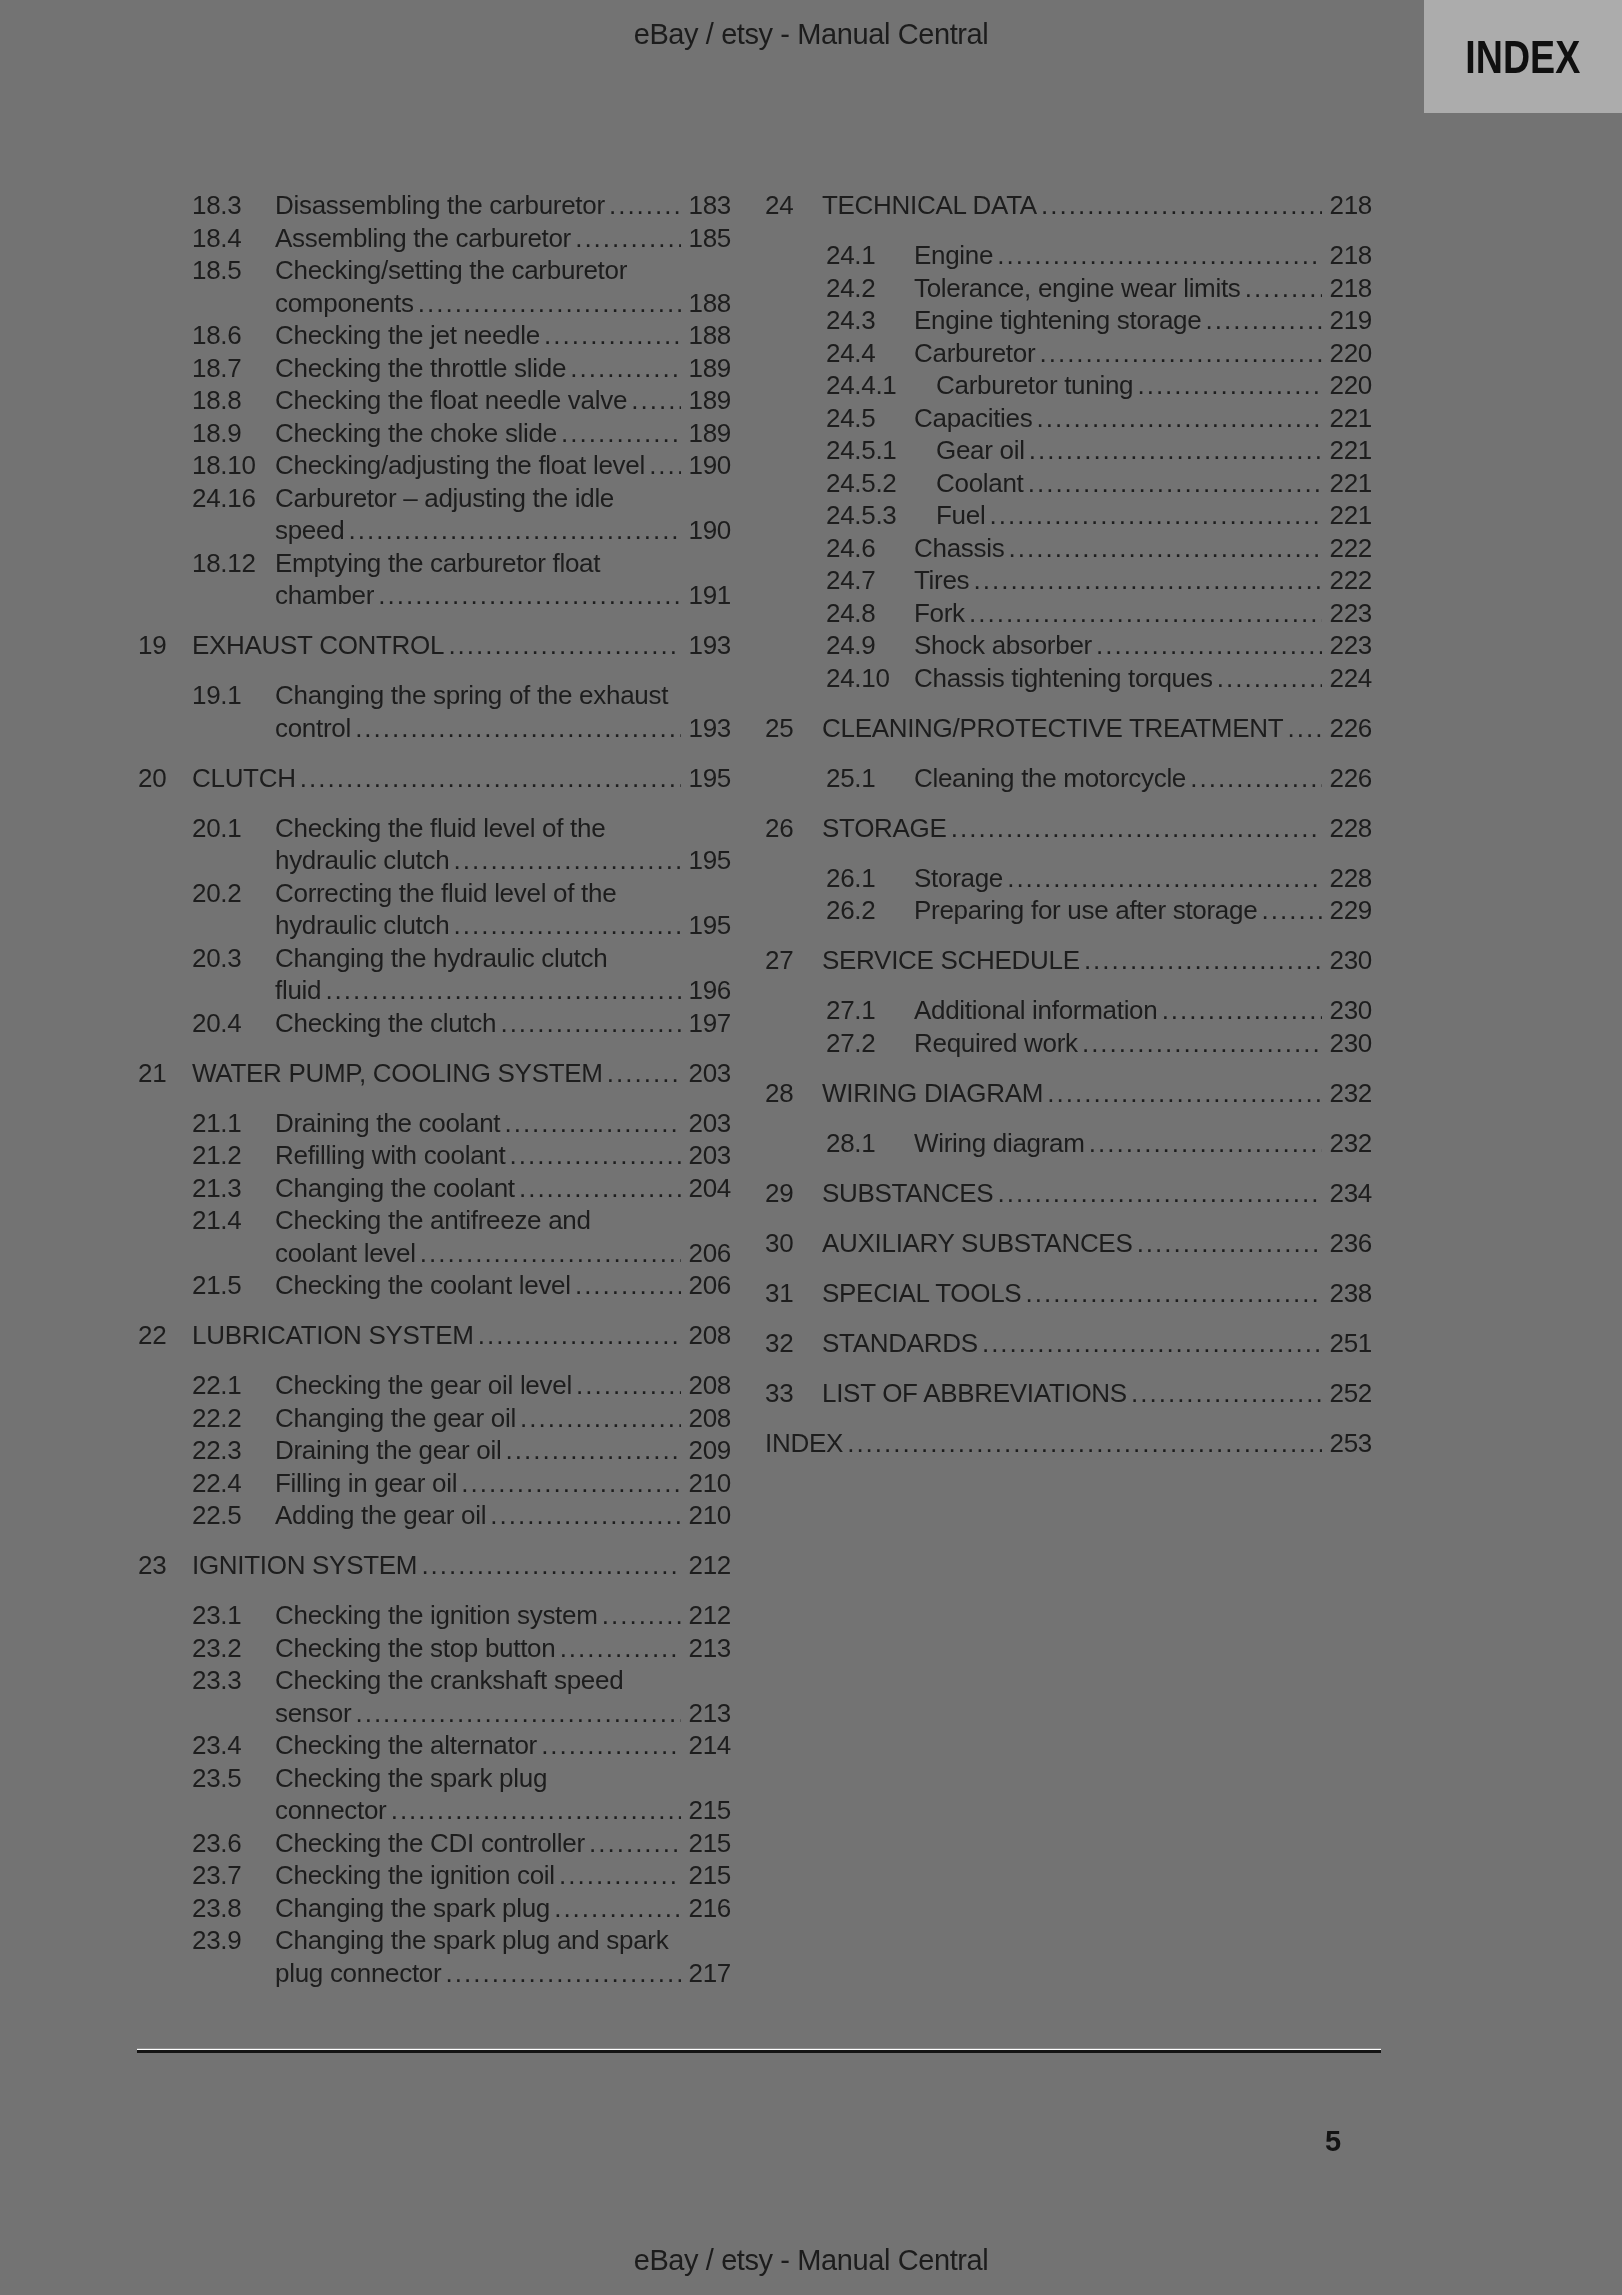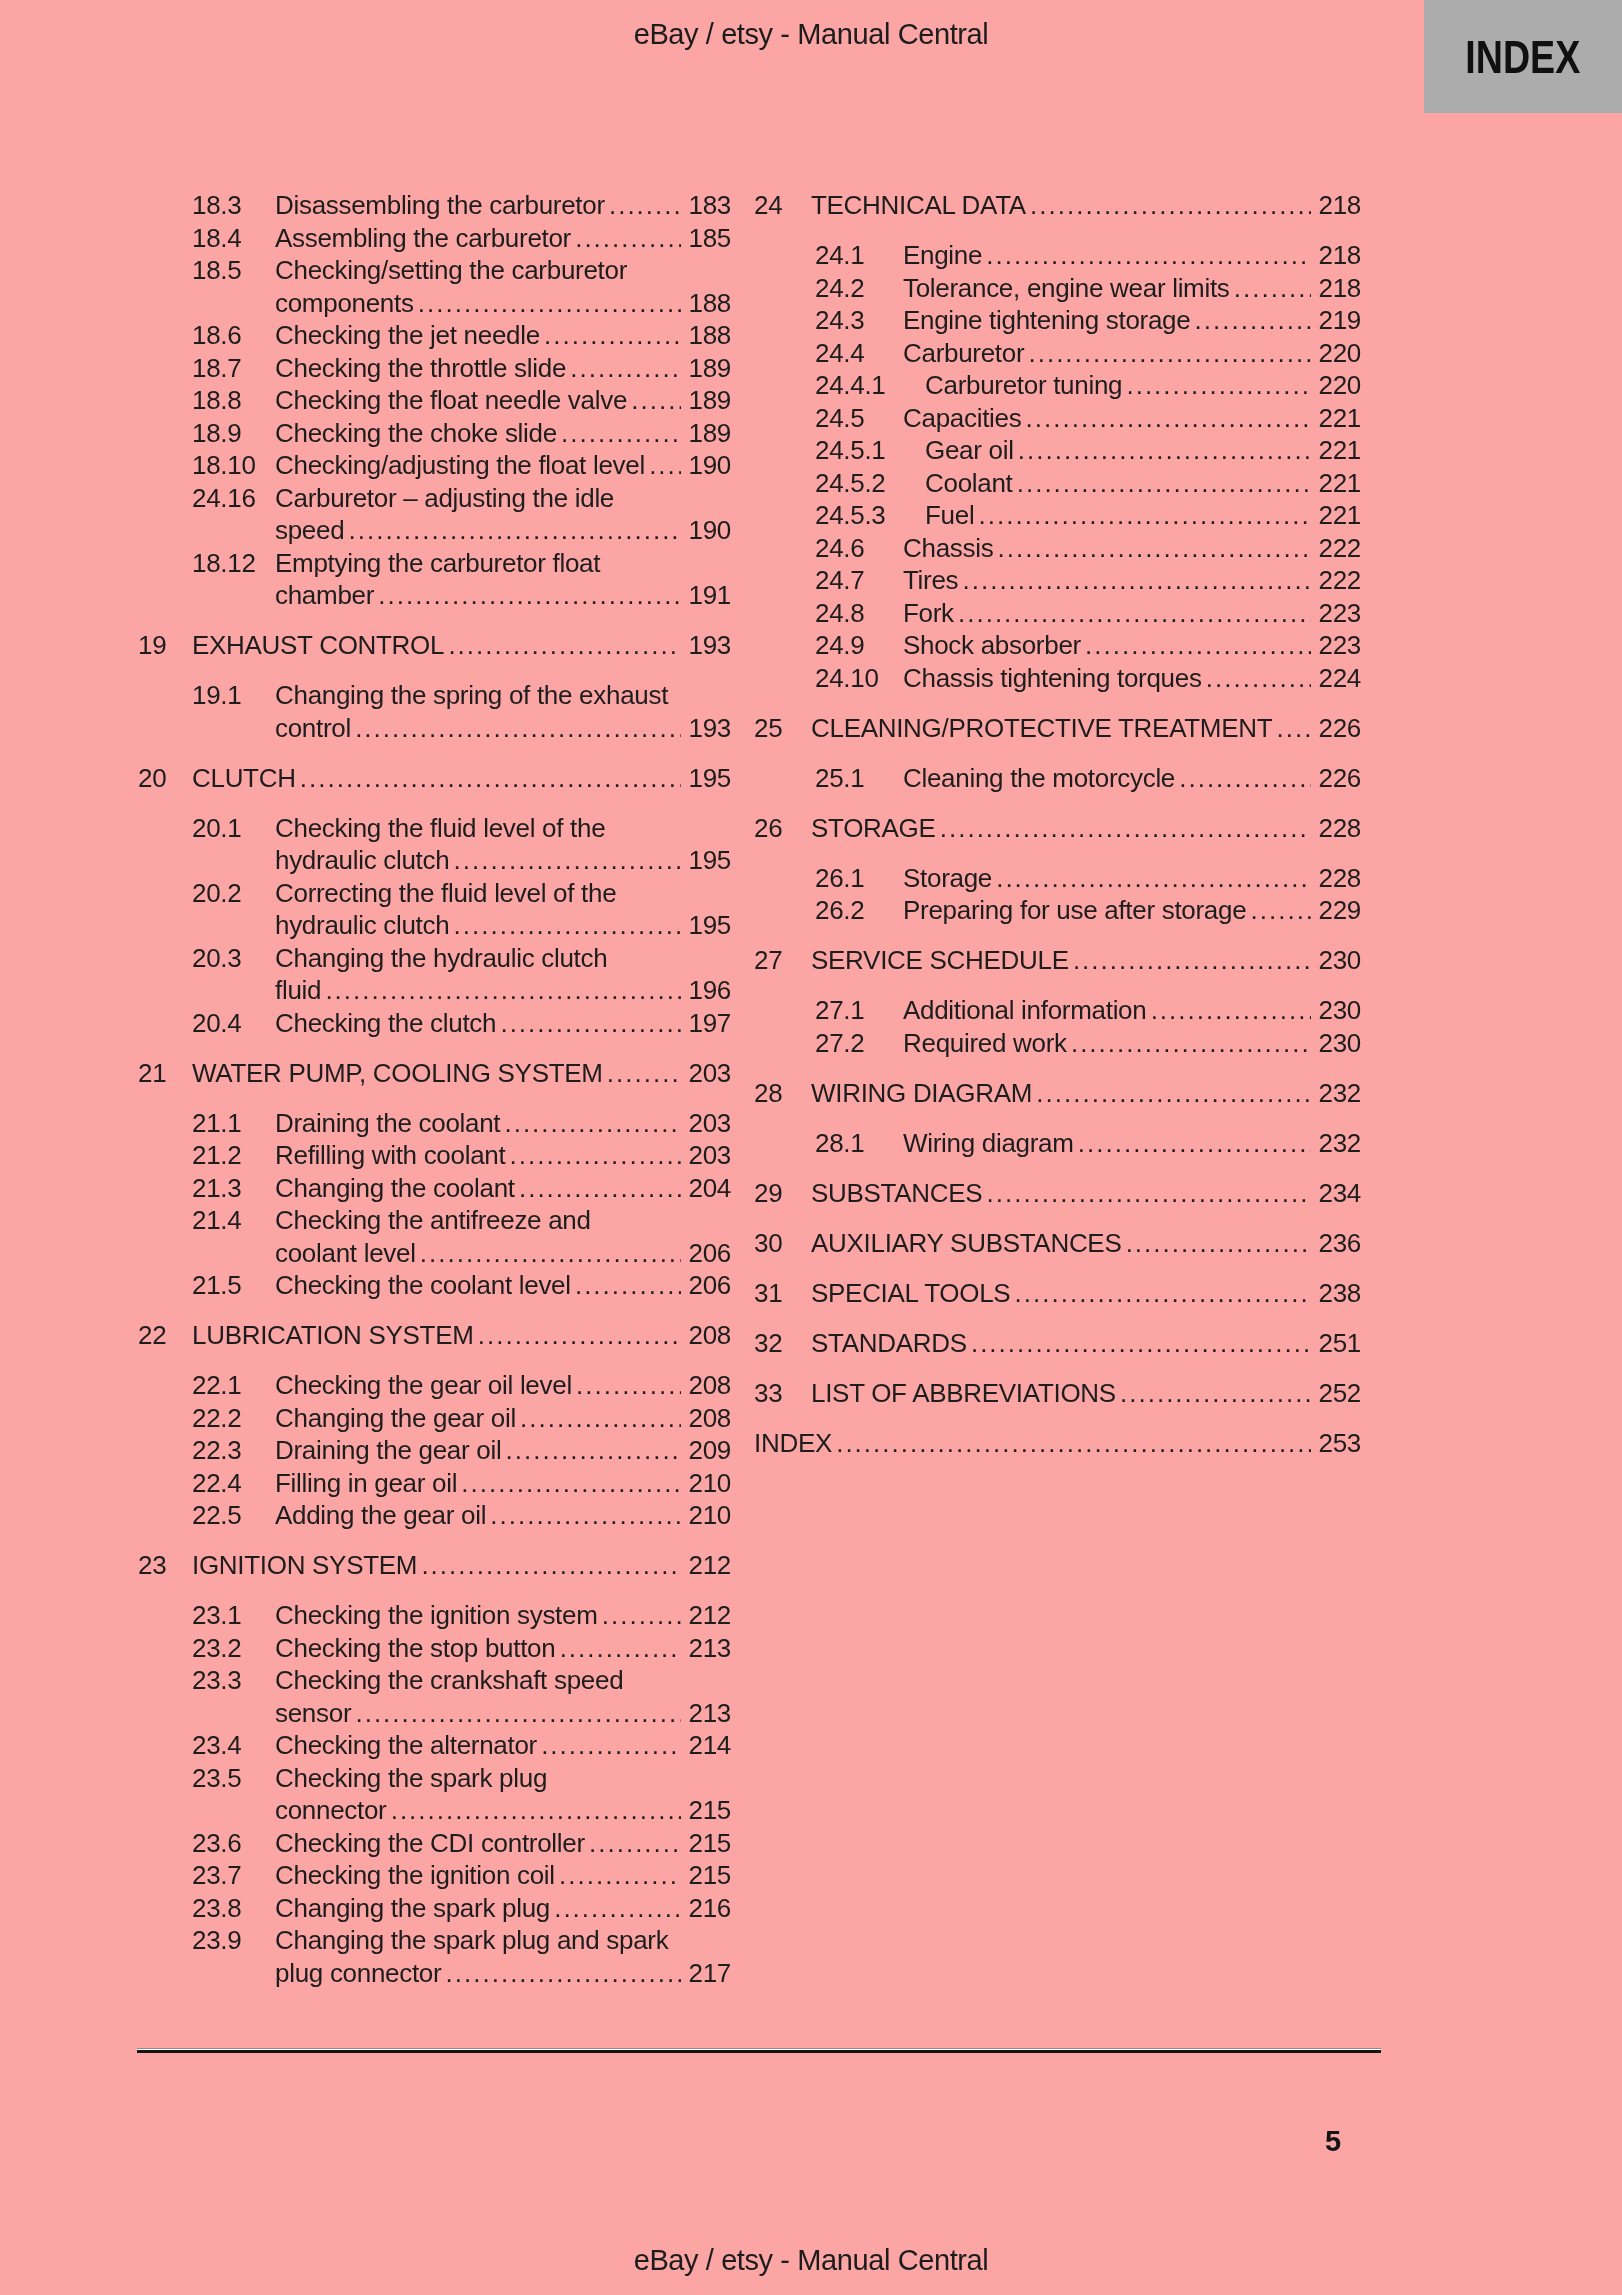--- a/index.html
+++ b/index.html
@@ -1,17 +1,17 @@
 <!DOCTYPE html>
 <html style="font-size:13.3px"><head>
 <meta charset="utf-8">
 <style>
   html,body{margin:0;padding:0;background:#e8e8e8;}
   .page{
-    position:relative;width:1622px;height:2295px;background:#fca5a5;
+    position:relative;width:1622px;height:2295px;background:#737373;
     font-family:"Liberation Sans",sans-serif;color:#1d1d1d;overflow:hidden;
   }
   
   .header-title{
     position:absolute;top:18.3px;left:0;right:0;text-align:center;
     font-size:29px;color:#1c1c1c;letter-spacing:-0.4px;
   }
   .index-tab{
     position:absolute;top:0;right:0;width:198px;height:113px;background:#acacac;
     display:flex;align-items:center;justify-content:center;
@@ -20,21 +20,21 @@
     font-weight:bold;font-size:47px;color:#101010;letter-spacing:0px;
     display:inline-block;transform:scaleX(0.8);
   }
   
   .toc{
     position:absolute;left:138px;top:189px;width:1234px;
     display:flex;gap:23px;font-size:26px;line-height:32.5px;letter-spacing:-0.3px;
   }
   .col{display:block;}
   .col-left {width:593px; --indent:54px; --numw:83px; --secw:54px; --subsubw:110px;}
-  .col-right{width:607px; --indent:61px; --numw:88px; --secw:57px; --subsubw:110px;}
+  .col-right{width:607px;margin-left:11px; --indent:61px; --numw:88px; --secw:57px; --subsubw:110px;}
   .entry{display:flex;align-items:flex-start;}
   .entry.sub   {padding-left:var(--indent);}
   .entry.sub .num   {flex:0 0 var(--numw);}
   .entry.subsub{padding-left:var(--indent);}
   .entry.subsub .num{flex:0 0 var(--subsubw);}
   .entry.section{margin:17.5px 0;}
   .entry.section .num{flex:0 0 var(--secw);}
   .entry.plain{margin:17.5px 0;}
   .entry.section:first-child{margin-top:0;}
   .num{white-space:nowrap;}

